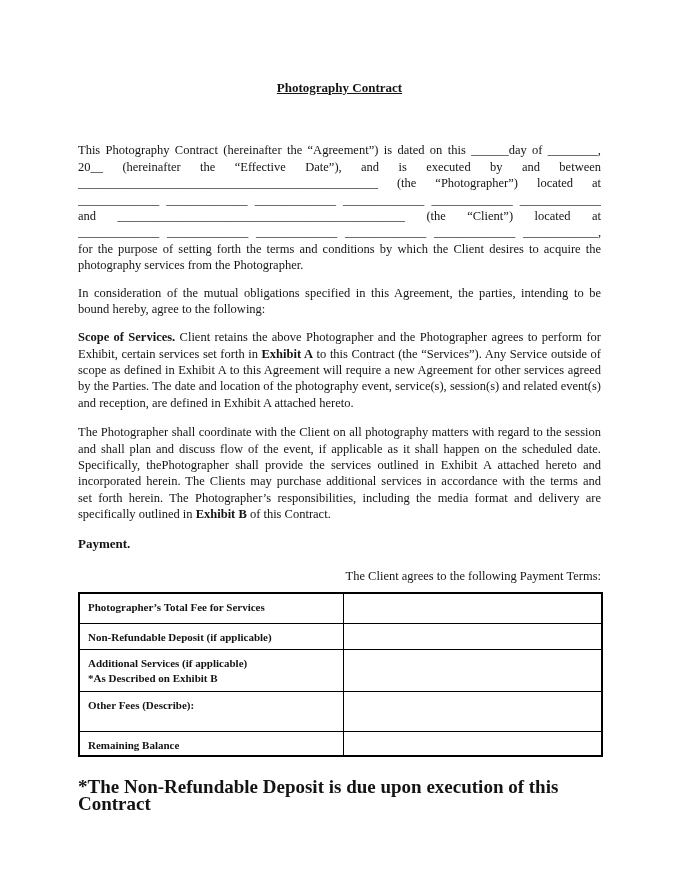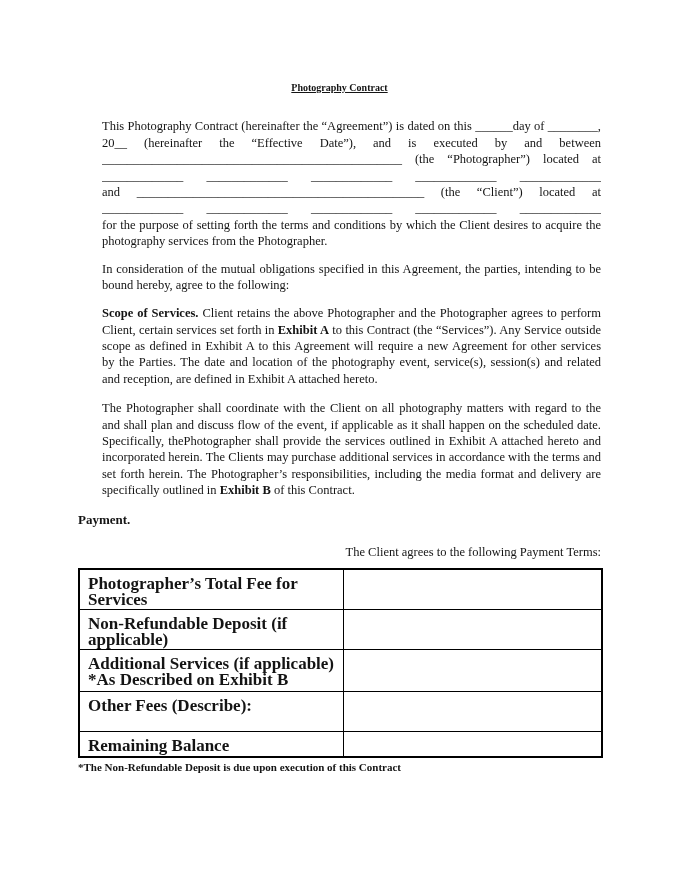--- a/index.html
+++ b/index.html
@@ -14,35 +14,34 @@
     background: #ffffff;
     box-sizing: border-box;
     padding: 80px 79px 0 78px;
     font-family: "Liberation Serif", "DejaVu Serif", serif;
     font-size: 12.5px;
     line-height: 16.4px;
     color: #141414;
     overflow: hidden;
   }
   .doc-title {
-    font-size: 10px;
+    font-size: 13px;
     font-weight: bold;
     text-decoration: underline;
     text-align: center;
-    margin-bottom: 22px;
+    margin-bottom: 46px;
   }
   .para { margin: 0 0 12px 0; }
   .para.m11 { margin-bottom: 11px; }
   .para.m13 { margin-bottom: 13px; }
   .line {
     text-align: justify;
     text-align-last: justify;
     height: 16.4px;
     overflow: hidden;
-    margin-left: 24px;
   }
   .line.left {
     text-align: center;
     text-align-last: left;
   }
   b { font-weight: bold; }
   .payment-heading {
     font-weight: bold;
     font-size: 13px;
     margin: 13px 0 16px 0;
@@ -51,42 +50,42 @@
   .payment-intro {
     margin: 0 0 8px 0;
     height: 16.4px;
     text-align: right;
   }
   table.fees {
     border-collapse: collapse;
     table-layout: fixed;
     width: 523px;
     border: 2px solid #000;
-    font-size: 17px;
+    font-size: 11px;
     padding-left: 44px;
   }
   table.fees td {
     border: 1px solid #000;
     box-sizing: border-box;
     vertical-align: top;
     padding: 6px 8px 2px 8px;
     font-weight: bold;
     line-height: 15.5px;
     overflow: hidden;
   }
   table.fees td.val { font-weight: normal; }
   tr.r1 td { height: 30px; }
   tr.r2 td { height: 26px; }
   tr.r3 td { height: 42px; }
   tr.r4 td { height: 40px; }
   tr.r5 td { height: 24px; }
   .footnote {
     font-weight: bold;
-    font-size: 11px;
-    margin-top: 1px;
+    font-size: 19px;
+    margin-top: 22px;
     height: 16.4px;
   }
 </style>
 </head>
 <body>
 
 <div class="page">
 
   <div class="doc-title">Photography Contract</div>
 
@@ -101,21 +100,21 @@
     <div class="line left">photography services from the Photographer.</div>
   </div>
 
   <div class="para">
     <div class="line">In consideration of the mutual obligations specified in this Agreement, the parties, intending to be legally</div>
     <div class="line left">bound hereby, agree to the following:</div>
   </div>
 
   <div class="para m13">
     <div class="line"><b>Scope of Services.</b><span> Client retains the above Photographer and the Photographer agrees to perform for the</span></div>
-    <div class="line"><span>Client, certain services set forth in </span><b>Exhibit A</b><span> to this Contract (the “Services”). Any Service outside of the</span></div>
+    <div class="line"><span>Exhibit, certain services set forth in </span><b>Exhibit A</b><span> to this Contract (the “Services”). Any Service outside of the</span></div>
     <div class="line">scope as defined in Exhibit A to this Agreement will require a new Agreement for other services agreed to</div>
     <div class="line">by the Parties. The date and location of the photography event, service(s), session(s) and related event(s)</div>
     <div class="line left">and reception, are defined in Exhibit A attached hereto.</div>
   </div>
 
   <div class="para">
     <div class="line">The Photographer shall coordinate with the Client on all photography matters with regard to the session</div>
     <div class="line">and shall plan and discuss flow of the event, if applicable as it shall happen on the scheduled date.</div>
     <div class="line">Specifically, thePhotographer shall provide the services outlined in Exhibit A attached hereto and</div>
     <div class="line">incorporated herein. The Clients may purchase additional services in accordance with the terms and rates</div>

